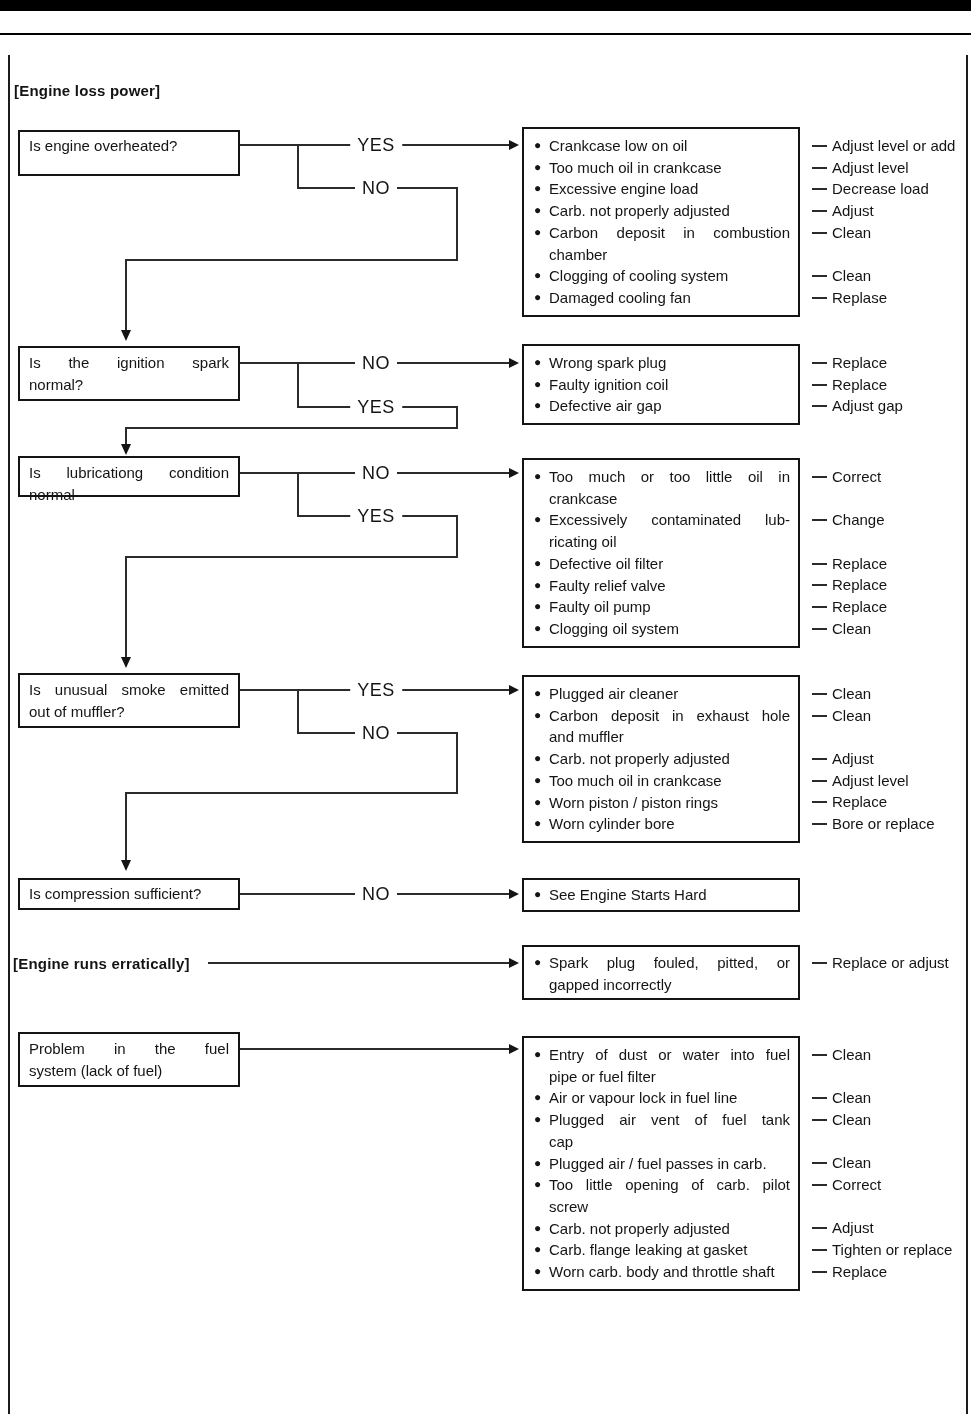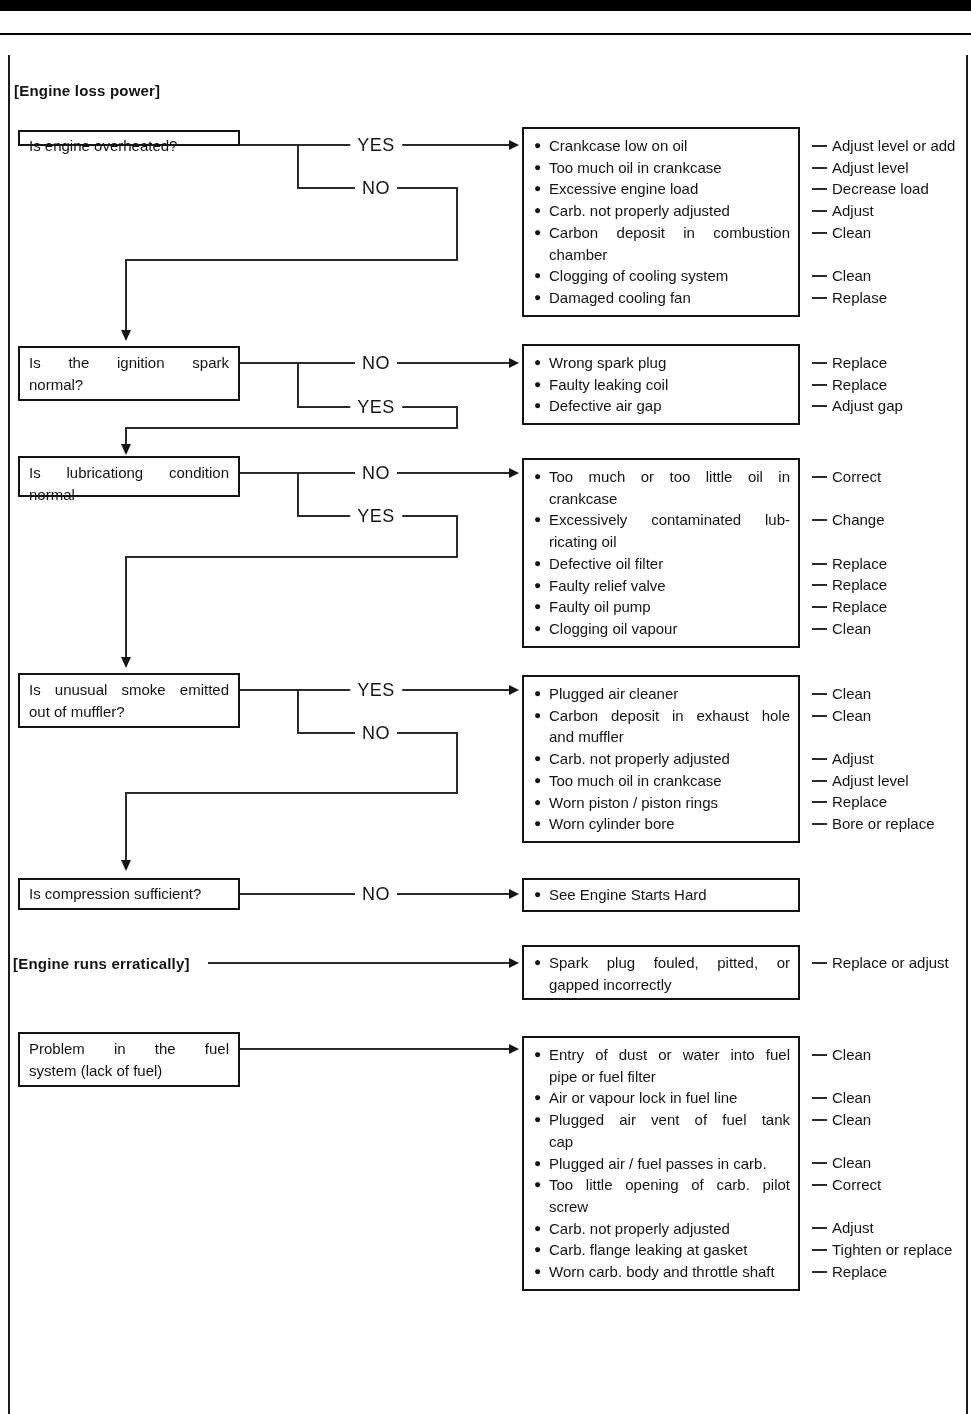--- a/index.html
+++ b/index.html
@@ -87,21 +87,21 @@
     <path d="M208 963 H509"></path>
     <polygon points="509,958 509,968 519,963"></polygon>
 
     <path d="M240 1049 H509"></path>
     <polygon points="509,1044 509,1054 519,1049"></polygon>
   </svg>
 
   <div class="sec-title" style="left:14px;top:82px;">[Engine loss power]</div>
   <div class="sec-title" style="left:13px;top:955px;">[Engine runs erratically]</div>
 
-  <div class="qbox" style="top:130px;height:16px;">
+  <div class="qbox" style="top:130px;height:46px;">
     <div class="ln">Is engine overheated?</div>
   </div>
 
   <div class="qbox two" style="top:346px;height:55px;">
     <div class="ln jl">Is the ignition spark</div>
     <div class="ln">normal?</div>
   </div>
 
   <div class="qbox two" style="top:456px;height:41px;">
     <div class="ln jl">Is lubricationg condition</div>
@@ -181,21 +181,21 @@
   <div class="cbox" style="top:344px;height:81px;">
     <div class="ci">
         <span class="blt">●</span>
         <div class="ct">
           <div class="ln">Wrong spark plug</div>
         </div>
       </div>
     <div class="ci">
         <span class="blt">●</span>
         <div class="ct">
-          <div class="ln">Faulty leaking coil</div>
+          <div class="ln">Faulty ignition coil</div>
         </div>
       </div>
     <div class="ci">
         <span class="blt">●</span>
         <div class="ct">
           <div class="ln">Defective air gap</div>
         </div>
       </div>
   </div>
 
@@ -228,21 +228,21 @@
       </div>
     <div class="ci">
         <span class="blt">●</span>
         <div class="ct">
           <div class="ln">Faulty oil pump</div>
         </div>
       </div>
     <div class="ci">
         <span class="blt">●</span>
         <div class="ct">
-          <div class="ln">Clogging oil vapour</div>
+          <div class="ln">Clogging oil system</div>
         </div>
       </div>
   </div>
 
   <div class="cbox" style="top:675px;height:168px;">
     <div class="ci">
         <span class="blt">●</span>
         <div class="ct">
           <div class="ln">Plugged air cleaner</div>
         </div>

